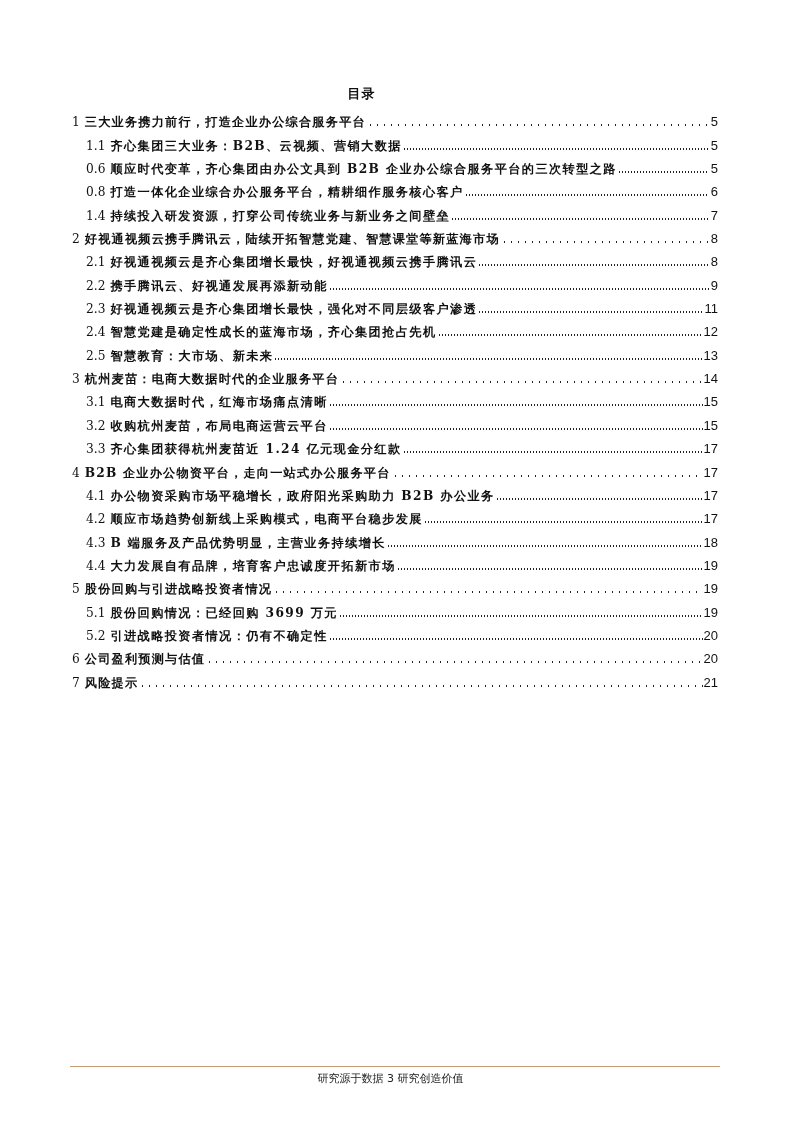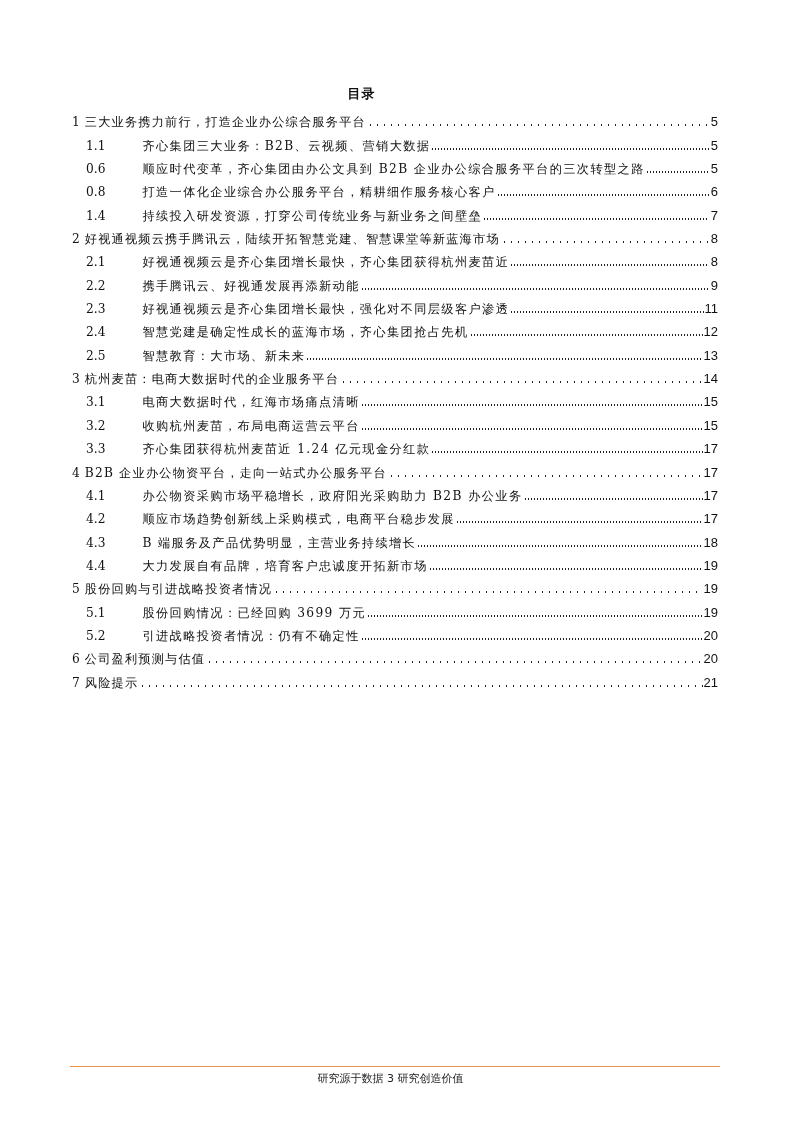--- a/index.html
+++ b/index.html
@@ -4,22 +4,22 @@
 <style>
   html, body { margin: 0; padding: 0; background: #ffffff; }
   body { width: 793px; height: 1122px; position: relative; overflow: hidden;
          font-family: "DejaVu Serif", "Liberation Serif", serif; color: #111; }
   .title { position: absolute; top: 85px; left: 0; width: 723px; text-align: center;
            font-size: 13px; font-weight: bold; letter-spacing: 1px; }
   .toc { position: absolute; top: 107px; left: 72px; width: 646px; }
   .row { display: flex; align-items: flex-end; height: 23.35px; font-size: 12.2px; line-height: 16px; white-space: nowrap; }
   .row.l2 { padding-left: 14px; align-items: flex-end; }
   .num { margin-right: 5px; }
-  .label { letter-spacing: 1.2px; }
-  .row.l2 .label { letter-spacing: 1.4px; margin-left: 32px; }
+  .label { letter-spacing: 1.2px; font-weight: bold; }
+  .row.l2 .label { letter-spacing: 1.4px; }
   .leader { flex: 1; overflow: hidden; margin: 0 1px 3px 1px; height: 4px; }
   .row.l1 .leader { background-image: radial-gradient(circle, #222 0.8px, transparent 1px);
                     background-size: 7px 4px; background-repeat: repeat-x; background-position: left center; }
   .row.l2 .leader { background-image: radial-gradient(circle, #222 0.6px, transparent 0.8px);
                     background-size: 3px 4px; background-repeat: repeat-x; background-position: left center; }
   .page { font-family: "Liberation Sans", sans-serif; font-size: 13px; min-width: 8px; text-align: right; }
   .footer-line { position: absolute; top: 1066px; left: 70px; width: 650px; height: 1px; background: #e8934a; }
   .footer-text { position: absolute; top: 1071px; left: 0; width: 781px; text-align: center;
                  font-family: "DejaVu Sans", "Liberation Sans", sans-serif; font-size: 11px; color: #222; }
 </style>
@@ -60,21 +60,21 @@
       <span class="page">7</span>
     </div>
     <div class="row l1">
       <span class="num">2</span>
       <span class="label">好视通视频云携手腾讯云，陆续开拓智慧党建、智慧课堂等新蓝海市场</span>
       <span class="leader"></span>
       <span class="page">8</span>
     </div>
     <div class="row l2">
       <span class="num">2.1</span>
-      <span class="label">好视通视频云是齐心集团增长最快，齐心集团获得杭州麦苗近</span>
+      <span class="label">好视通视频云是齐心集团增长最快，好视通视频云携手腾讯云</span>
       <span class="leader"></span>
       <span class="page">8</span>
     </div>
     <div class="row l2">
       <span class="num">2.2</span>
       <span class="label">携手腾讯云、好视通发展再添新动能</span>
       <span class="leader"></span>
       <span class="page">9</span>
     </div>
     <div class="row l2">

